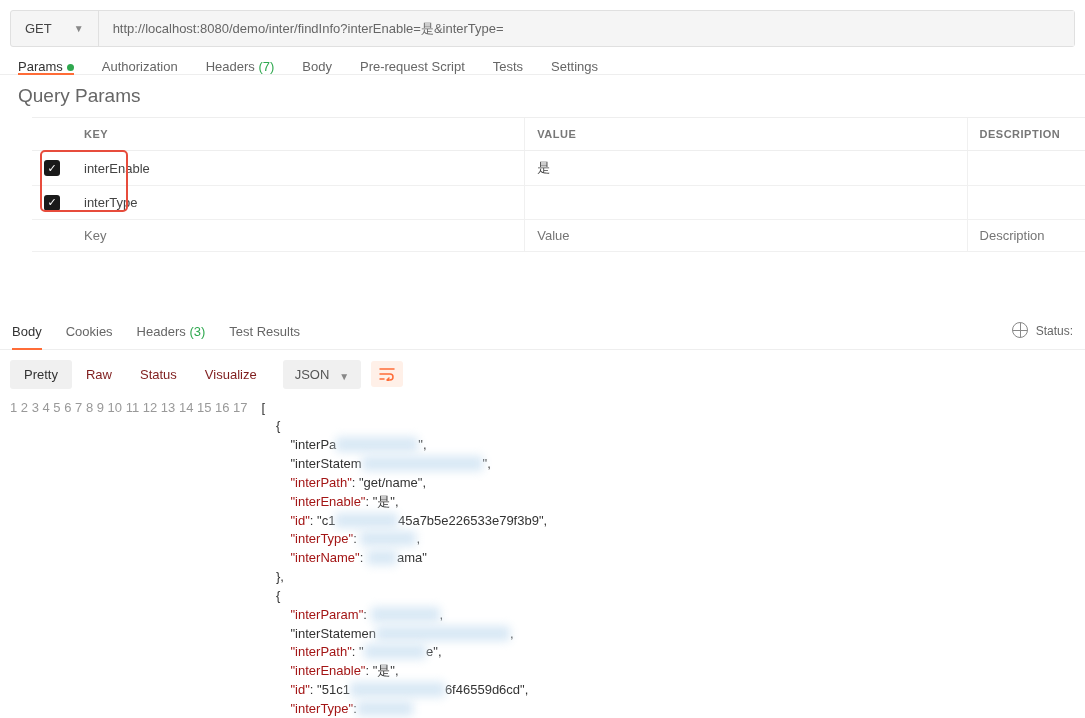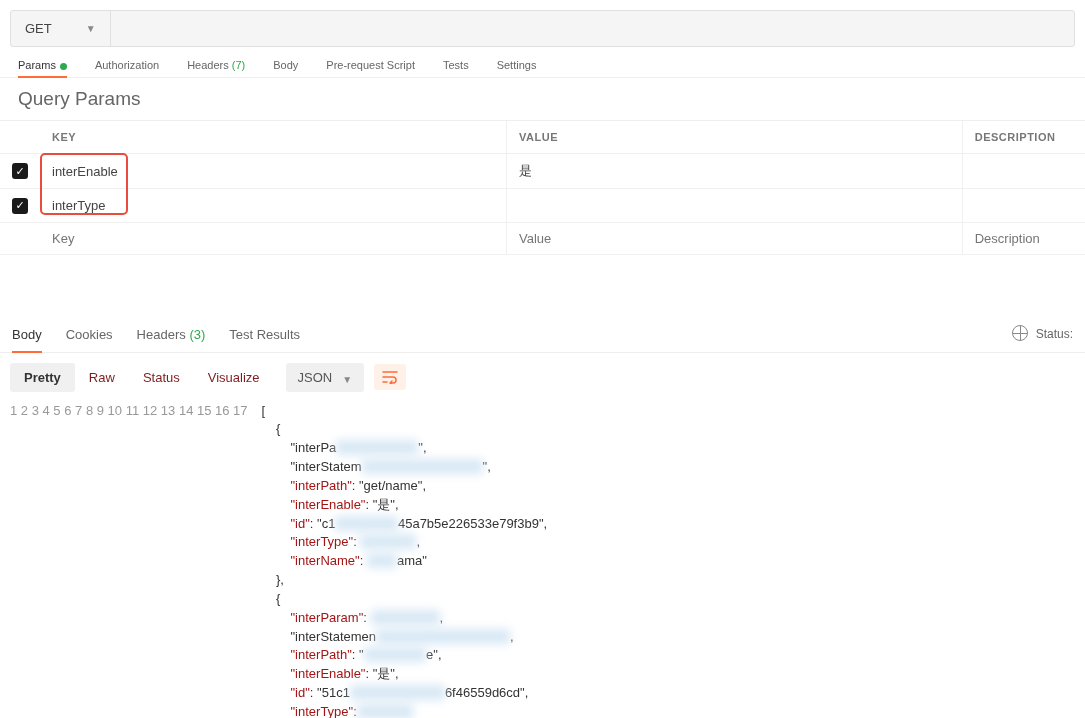--- a/index.html
+++ b/index.html
@@ -1,25 +1,25 @@
 <!DOCTYPE html>
 <html><head>
 <meta charset="utf-8">
 <style>
 * { margin: 0; padding: 0; box-sizing: border-box; font-family: -apple-system, BlinkMacSystemFont, "Segoe UI", Arial, sans-serif; }
 body { background: #fff; color: #333; font-size: 13px; }
 
 .request-bar { margin: 10px 10px 0 10px; display: flex; border: 1px solid #e0e0e0; border-radius: 3px; background: #f5f5f5; }
-.method-select { display: flex; align-items: center; padding: 10px 14px; border-right: 1px solid #e0e0e0; gap: 34px; cursor: pointer; }
+.method-select { display: flex; align-items: center; padding: 10px 14px; border-right: 1px solid #e0e0e0; gap: 22px; cursor: pointer; }
 .method-label { font-size: 13px; color: #444; }
 .chevron { color: #888; font-size: 10px; }
 .url-input { flex: 1; padding: 10px 14px; background: #f5f5f5; border: none; outline: none; font-size: 13px; color: #666; }
 
 .tabs { display: flex; gap: 28px; padding: 12px 18px 0 18px; border-bottom: 1px solid #eee; }
-.tab { padding: 0 0 6px 0; font-size: 11px; color: #666; cursor: pointer; position: relative; }
+.tab { padding: 0 0 0 0; font-size: 13px; color: #666; cursor: pointer; position: relative; }
 .tab.active { color: #333; font-weight: 500; }
 .tab.active::after { content: ""; position: absolute; bottom: -1px; left: 0; right: 0; height: 2px; background: #ff6c37; }
 .dot { display: inline-block; width: 7px; height: 7px; background: #2fa84f; border-radius: 50%; margin-left: 4px; vertical-align: middle; }
 .badge { color: #2fa84f; }
 
 .section-title { padding: 10px 18px; font-size: 19px; color: #666; }
 
 .params-table { width: 100%; border-collapse: collapse; }
 .params-table th { text-align: left; padding: 10px 12px; font-size: 11px; font-weight: 600; color: #777; letter-spacing: 0.5px; border-top: 1px solid #eee; border-bottom: 1px solid #eee; }
 .params-table td { padding: 8px 12px; border-bottom: 1px solid #f0f0f0; font-size: 13px; color: #444; vertical-align: middle; }
@@ -34,44 +34,45 @@
 
 .response-header { display: flex; align-items: center; justify-content: space-between; padding: 0 12px; border-bottom: 1px solid #eee; }
 .response-tabs { display: flex; gap: 24px; padding: 12px 0 0 0; }
 .rtab { padding: 0 0 10px 0; font-size: 13px; color: #666; cursor: pointer; position: relative; }
 .rtab.active { color: #333; }
 .rtab.active::after { content: ""; position: absolute; bottom: -1px; left: 0; right: 0; height: 2px; background: #ff6c37; }
 .status-group { display: flex; align-items: flex-end; gap: 8px; color: #666; font-size: 12px; }
 
 .view-bar { display: flex; align-items: center; gap: 0; padding: 10px 10px; }
 .view-btn { padding: 7px 14px; font-size: 13px; color: #7f1d1d; cursor: pointer; border-radius: 3px; }
-.view-btn.active { background: #f0f0f0; color: #333; font-weight: bold; }
+.view-btn.active { background: #f0f0f0; color: #333; }
 .json-select { display: inline-flex; align-items: flex-end; gap: 10px; padding: 7px 12px; background: #f0f0f0; border-radius: 3px; margin-left: 12px; font-size: 13px; color: #555; cursor: pointer; }
 .wrap-btn { margin-left: 10px; padding: 6px 8px; background: #fff0e8; border-radius: 3px; color: #ff6c37; cursor: pointer; display: inline-flex; }
 
 .code-area { display: flex; padding: 0 10px; font-family: Consolas, Monaco, monospace; font-size: 13px; line-height: 1.45; }
 .gutter { text-align: right; padding-right: 14px; color: #999; user-select: none; }
 .code { flex: 1; white-space: pre; position: relative; }
 .str-key { color: #a31515; }
 .punc { color: #333; }
 .blur { filter: blur(5px); background: #d8e8f5; color: transparent; border-radius: 2px; padding: 0 2px; }
 .globe { width: 16px; height: 16px; border: 1.5px solid #888; border-radius: 50%; position: relative; display: inline-block; }
 .globe::before { content:""; position:absolute; left:50%; top:0; bottom:0; width:1px; background:#888; }
 .globe::after { content:""; position:absolute; top:50%; left:0; right:0; height:1px; background:#888; }
-.highlight-wrap { position: relative; }
+.highlight-wrap { position: relative; padding-left: 32px; }
 .red-box { position: absolute; border: 2px solid #e74c3c; border-radius: 5px; pointer-events: none; }
 </style>
 </head>
 <body>
 
 <div class="request-bar">
   <div class="method-select">
     <span class="method-label">GET</span>
     <span class="chevron">▼</span>
   </div>
+  <input class="url-input" value="http://localhost:8080/demo/inter/findInfo?interEnable=是&amp;interType=" style="">
 </div>
 
 <div class="tabs">
   <div class="tab active"><span>Params</span><span class="dot"></span></div>
   <div class="tab">Authorization</div>
   <div class="tab"><span>Headers</span> <span class="badge">(7)</span></div>
   <div class="tab">Body</div>
   <div class="tab">Pre-request Script</div>
   <div class="tab">Tests</div>
   <div class="tab">Settings</div>

